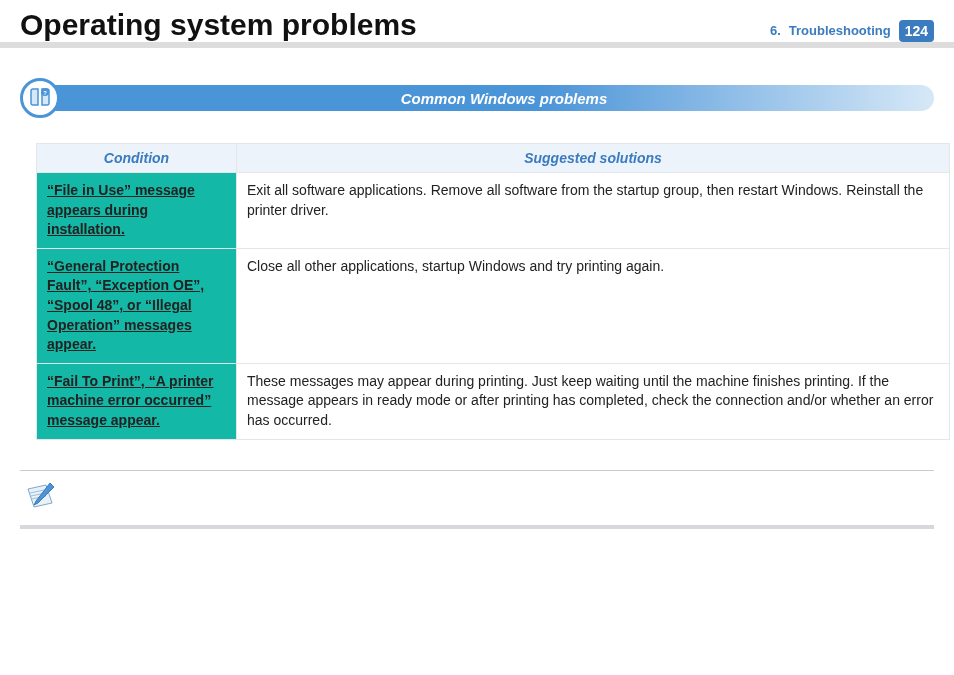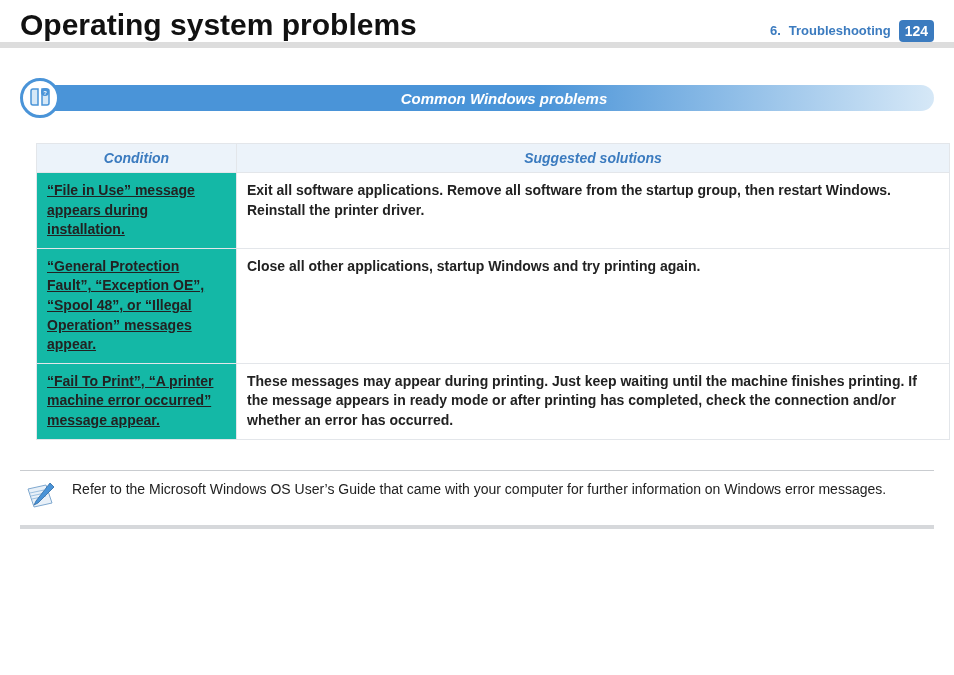--- a/index.html
+++ b/index.html
@@ -87,21 +87,20 @@
     font-weight: 600;
     padding: 6px 8px;
     border: 1px solid #e3e6ea;
     text-align: center;
   }
   table.problems td {
     border: 1px solid #e3e6ea;
     padding: 8px 10px;
     vertical-align: top;
     line-height: 1.4;
-    font-weight: bold;
   }
   table.problems td.cond {
     width: 200px;
     font-weight: 700;
     background: #14b8a6;
     text-decoration: underline;
   }
   .note-box {
     margin: 30px 20px 0 20px;
     border-top: 1px solid #c9ccd0;
@@ -164,14 +163,13 @@
 </table>
 
 <div class="note-box">
   <div class="note-icon">
     <svg viewBox="0 0 34 30">
       <path d="M4 8 L22 4 L28 22 L10 26 Z" fill="#e8f0f8" stroke="#7fa8cf" stroke-width="1"></path>
       <path d="M6 12 L20 9 M7 15 L21 12 M8 18 L22 15" stroke="#9cc0e0" stroke-width="1"></path>
       <path d="M26 2 L30 6 L14 22 L10 24 L12 20 Z" fill="#4a94d8" stroke="#2f6aa3" stroke-width="0.8"></path>
     </svg>
   </div>
-  <div>Refer to the Microsoft Windows OS User’s Guide that came with your computer for further information on Windows error messages.</div>
 </div>
 
 </body></html>

